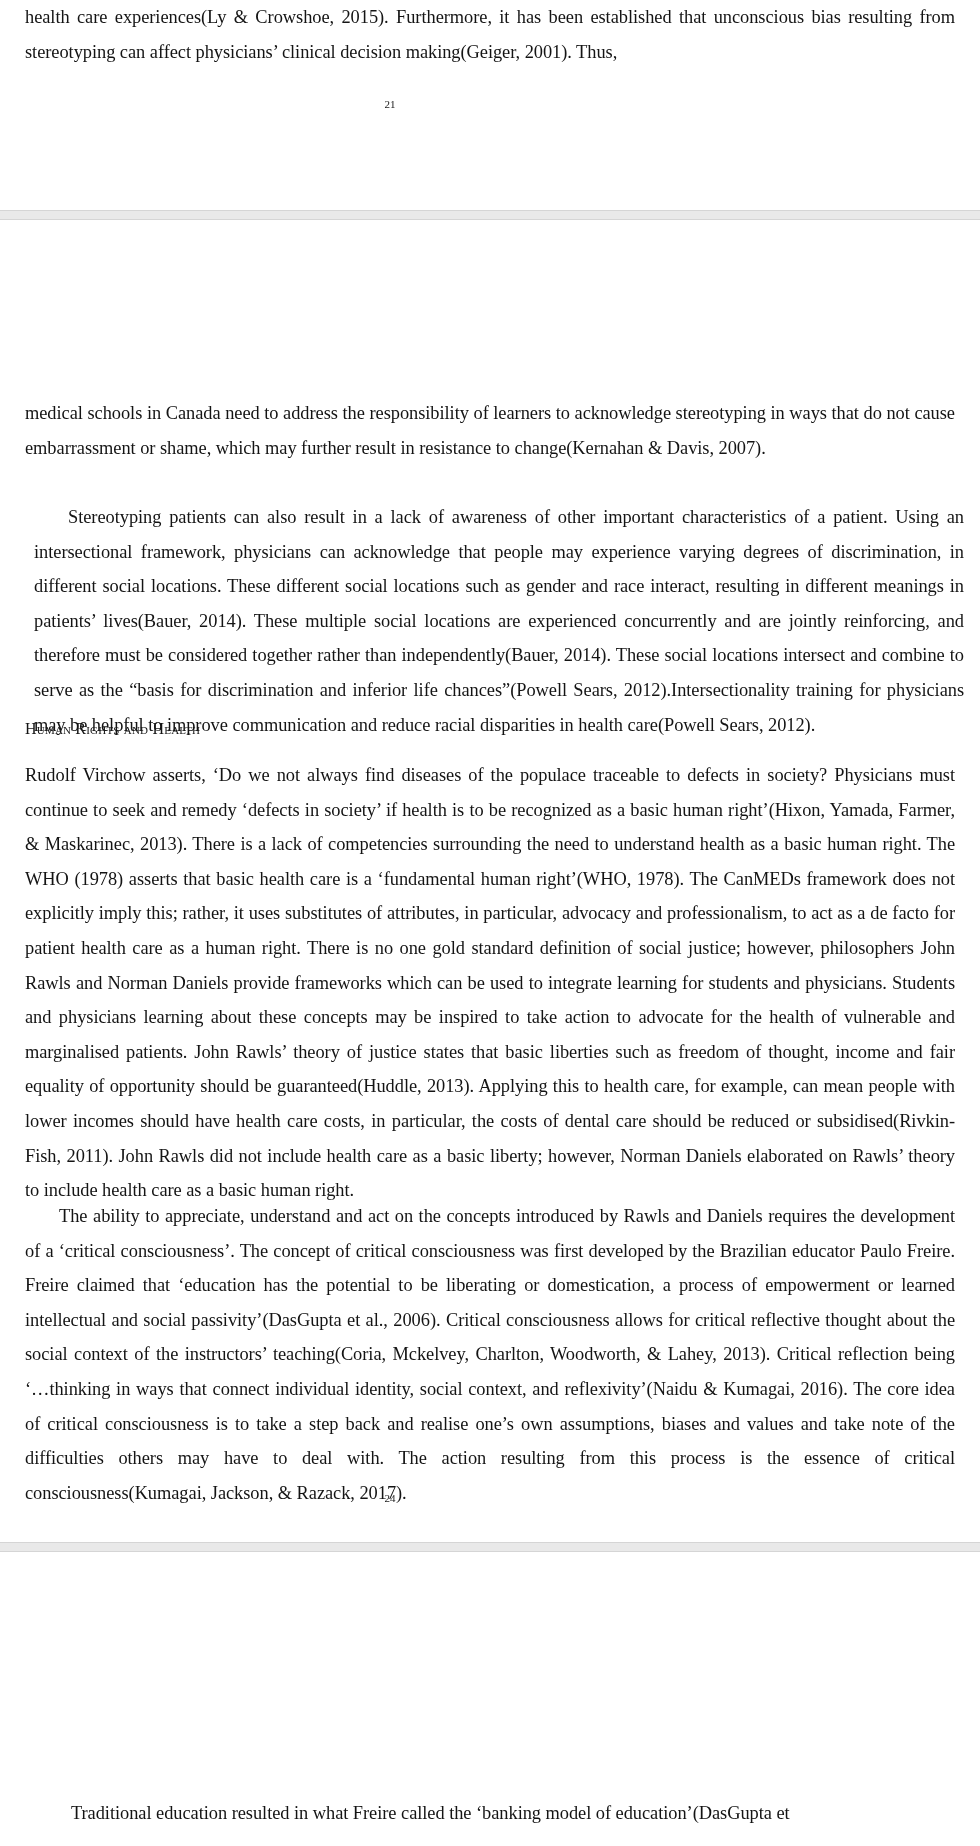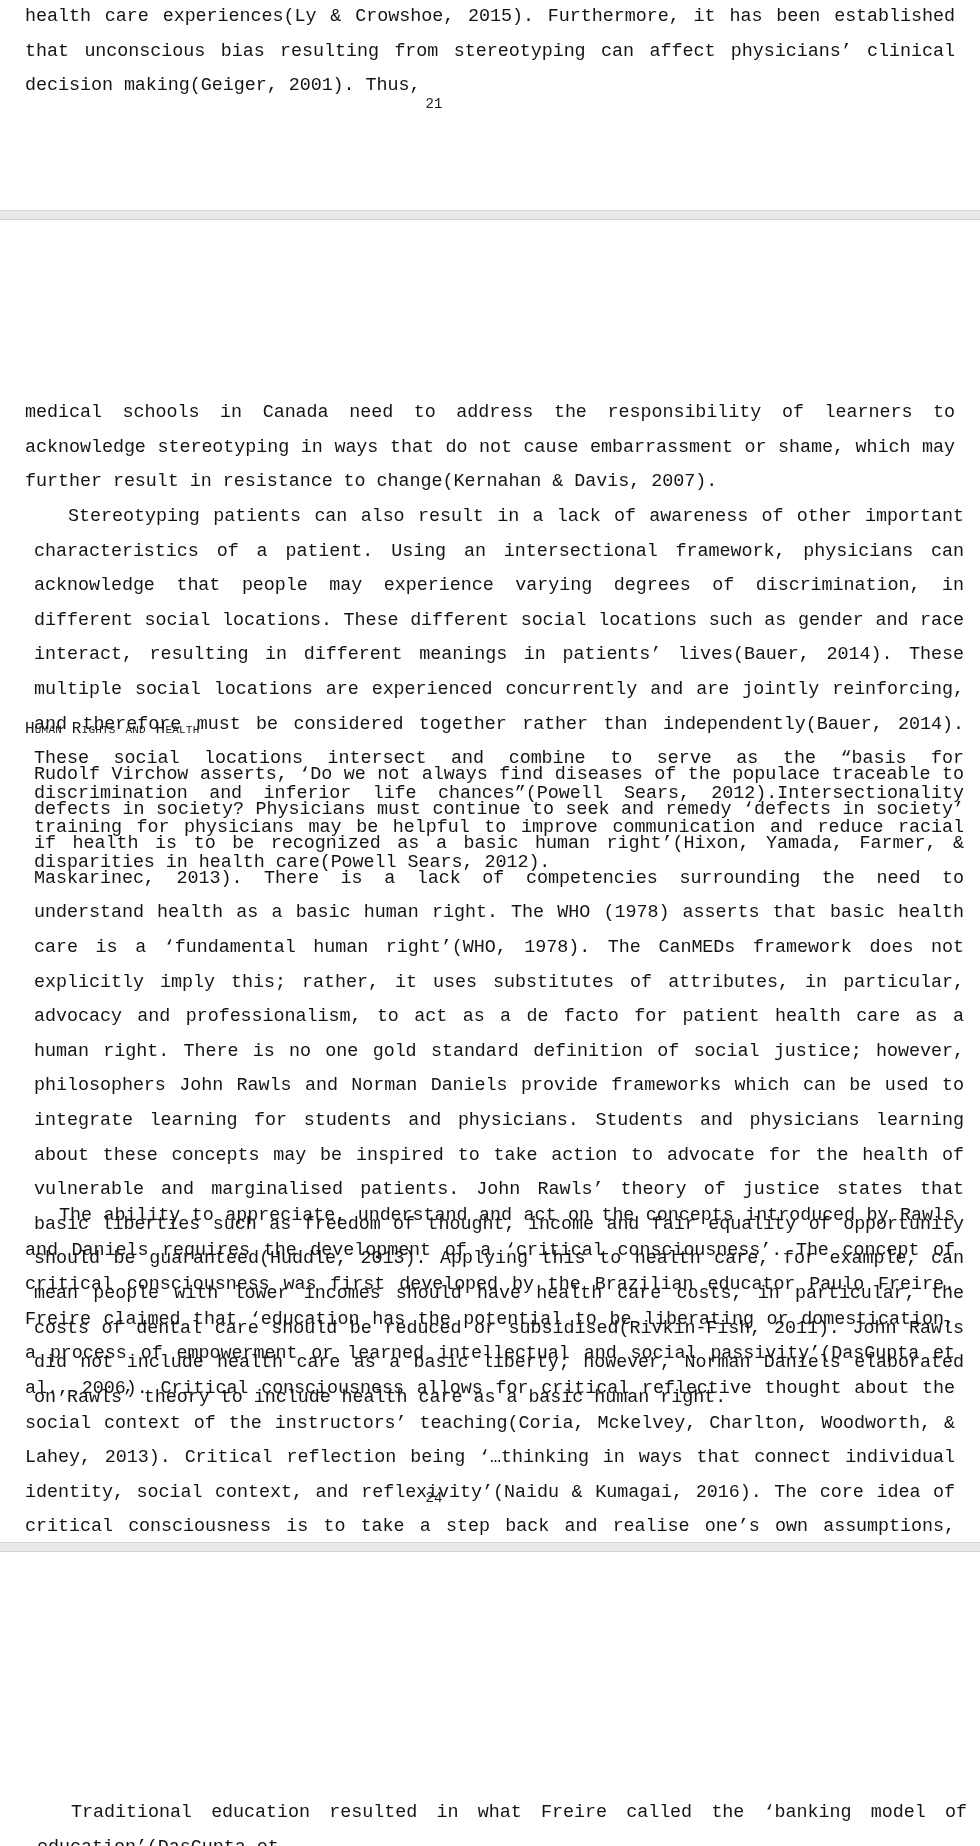--- a/index.html
+++ b/index.html
@@ -14,21 +14,20 @@
     overflow: hidden;
     font-family: "Liberation Serif", "DejaVu Serif", serif;
     color: #141414;
     -webkit-font-smoothing: antialiased;
   }
   .doc-viewer {
     position: relative;
     width: 980px;
     height: 1846px;
     background: #a21caf;
-    font-family: Liberation Mono, monospace;
   }
 
   
   .page {
     position: absolute;
     left: 0;
     width: 980px;
     background: #ffffff;
     box-sizing: border-box;
   }
@@ -83,40 +82,39 @@
     font-variant: small-caps;
     letter-spacing: 0.2px;
     text-align: left;
   }
 
   .folio {
     position: absolute;
     left: 0;
     width: 780px;
     text-align: center;
-    font-size: 14px;
+    font-size: 11px;
     line-height: 20px;
     margin: 0;
     color: #1a1a1a;
-    padding-left: 44px;
   }
 
   
   #page-21 { top: -196px; height: 406px; }
   #p21-tail { top: 196px; }
   #folio-21 { top: 290px; }
 
   #gap-1 { top: 210px; }
 
   
   #page-22 { top: 220px; height: 1322px; }
   #p22-a { top: 176px; }
   #p22-b { top: 280px; margin-left: 9px; }
   #p22-head { top: 494px; }
-  #p22-c { top: 538px; margin-left: 9px; }
+  #p22-c { top: 538px; }
   #p22-d { top: 979px; }
   #folio-22 { top: 1268px; }
 
   #gap-2 { top: 1542px; }
 
   
   #page-23 { top: 1552px; height: 294px; padding-left: 12px; }
   #p23-a { top: 244px; }
 </style>
 </head>

